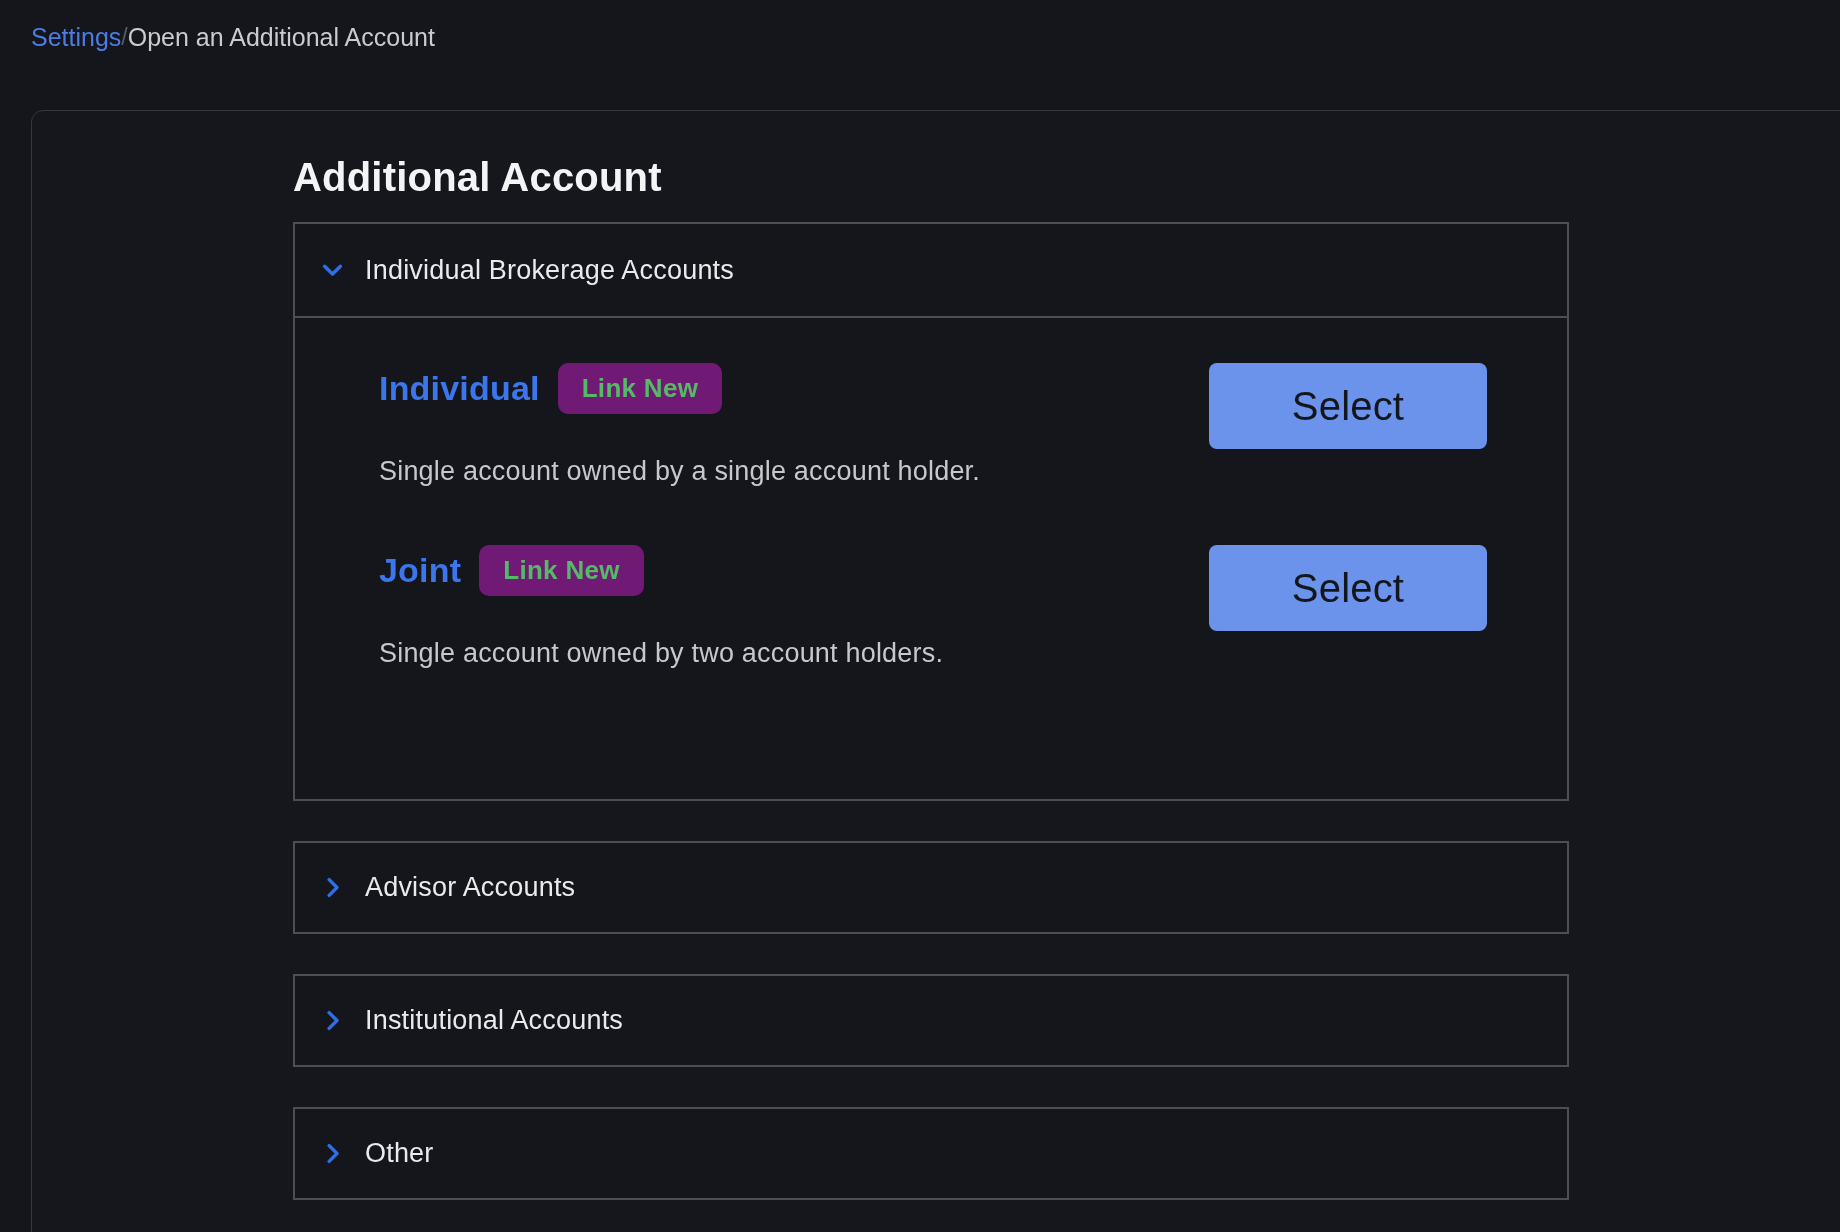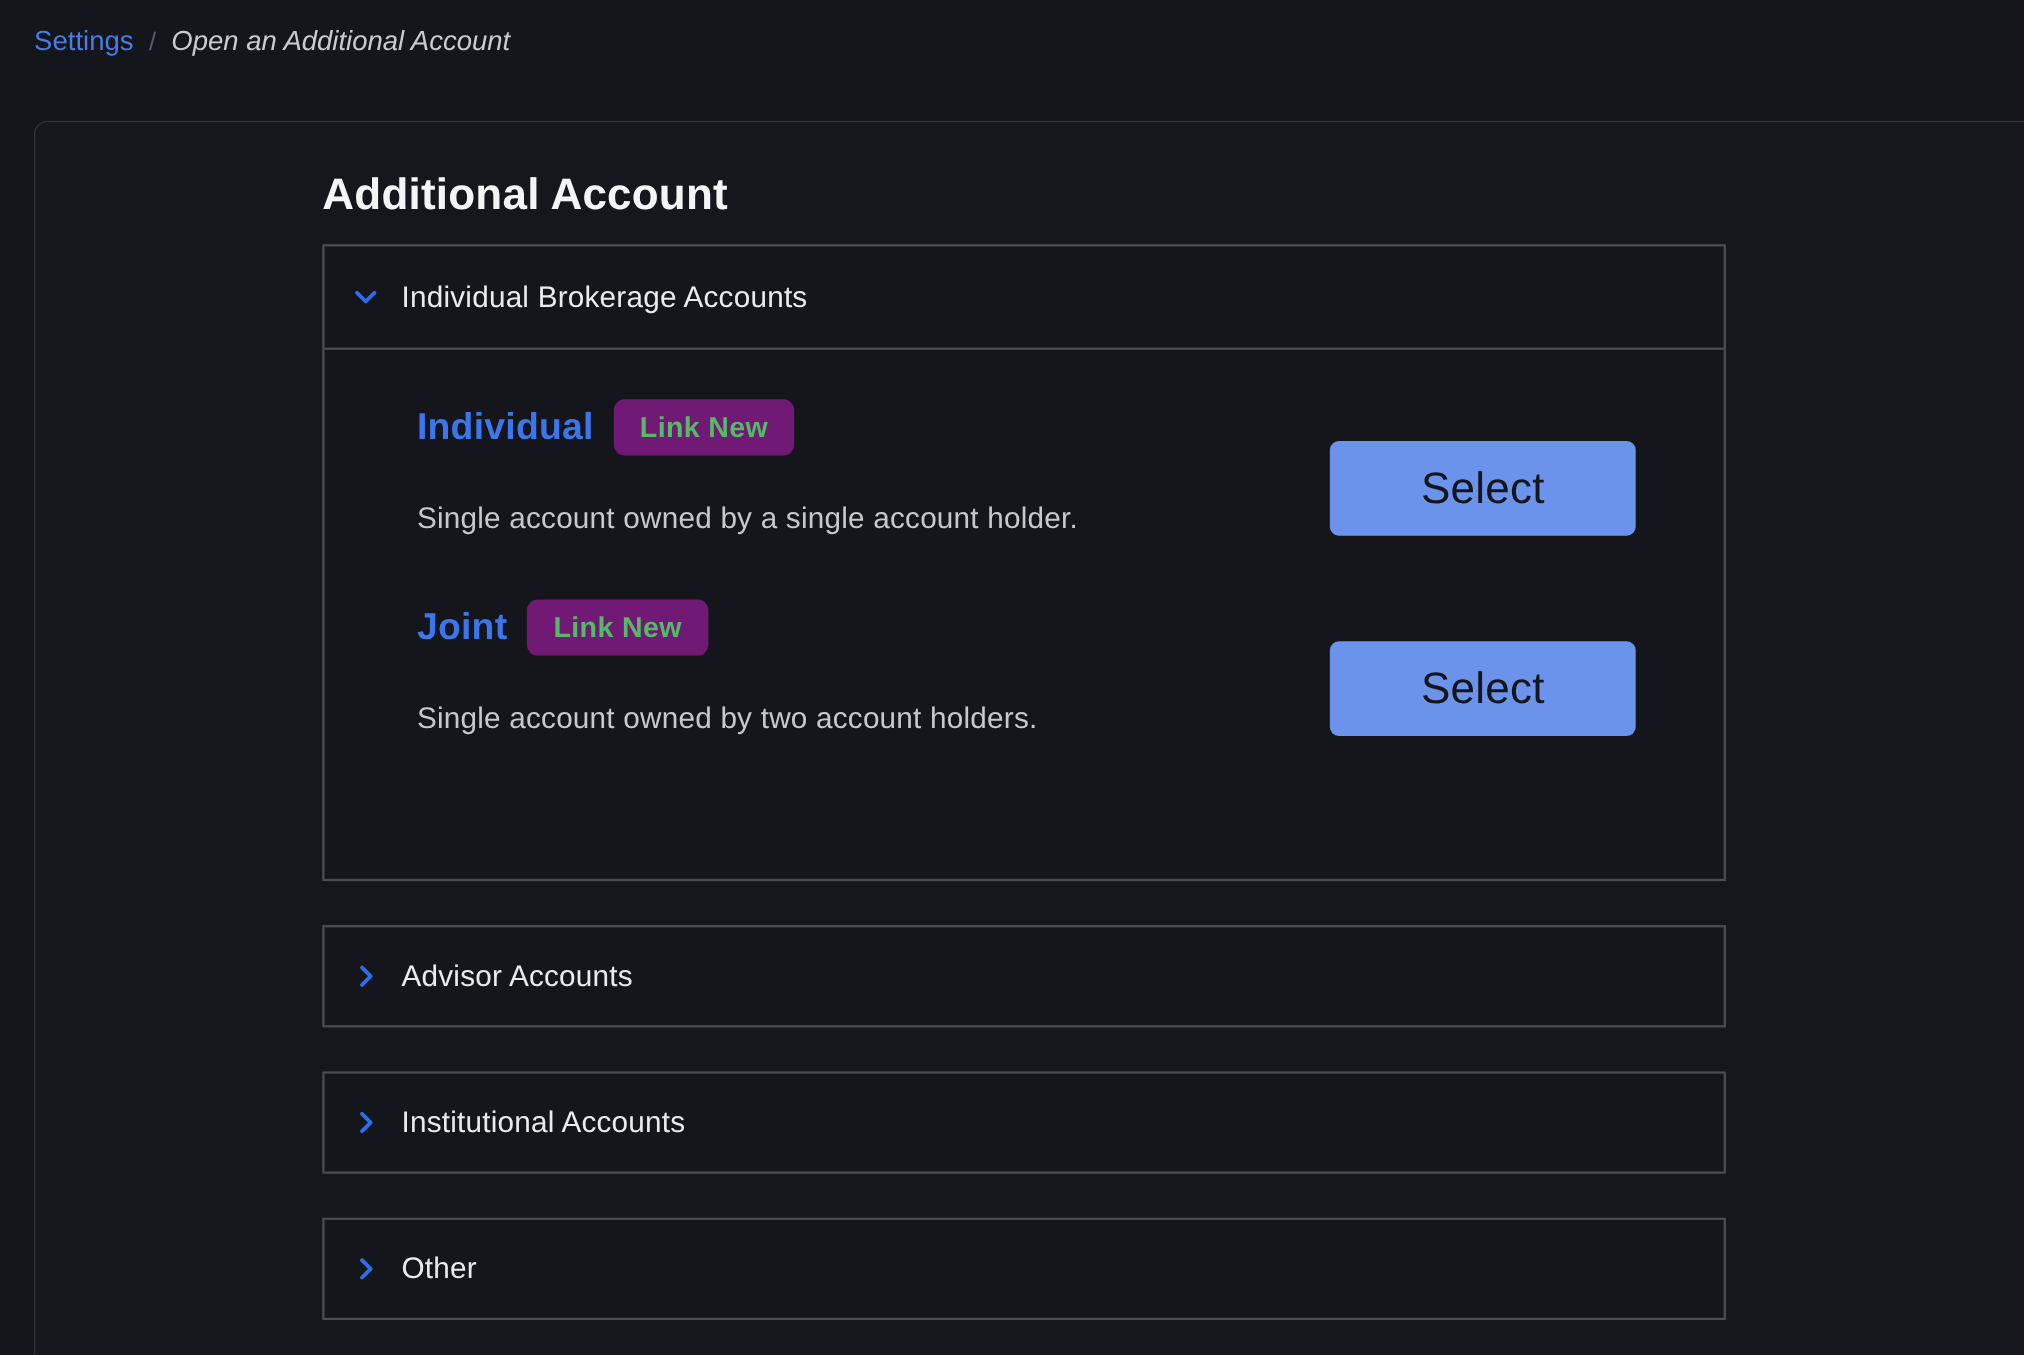--- a/index.html
+++ b/index.html
@@ -15,36 +15,34 @@
     font-family: "Liberation Sans", "DejaVu Sans", sans-serif;
     -webkit-font-smoothing: antialiased;
   }
 
   
   .breadcrumb {
     position: absolute;
     left: 31px;
     top: 22px;
     display: flex;
-    gap: 14px;
     font-size: 25px;
     line-height: 30px;
   }
   .breadcrumb a.crumb-link {
     color: #4b7ce4;
     text-decoration: none;
     cursor: pointer;
   }
   .breadcrumb .crumb-sep {
     color: #595e66;
     font-size: 23px;
   }
   .breadcrumb .crumb-current {
     color: #c9cbce;
-    font-style: italic;
   }
 
   
   .card {
     position: absolute;
     left: 31px;
     top: 110px;
     right: -30px;
     bottom: -30px;
     background: #15171c;
@@ -100,21 +98,21 @@
   }
 
   .accordion-content {
     border-top: 2px solid #4a4f55;
     padding: 45px 80px 130px 84px;
   }
 
   .account-item {
     display: flex;
     justify-content: space-between;
-    align-items: flex-end;
+    align-items: flex-start;
   }
   .account-item + .account-item {
     margin-top: 58px;
   }
   .account-head {
     display: flex;
     align-items: center;
     gap: 18px;
   }
   .account-name {

